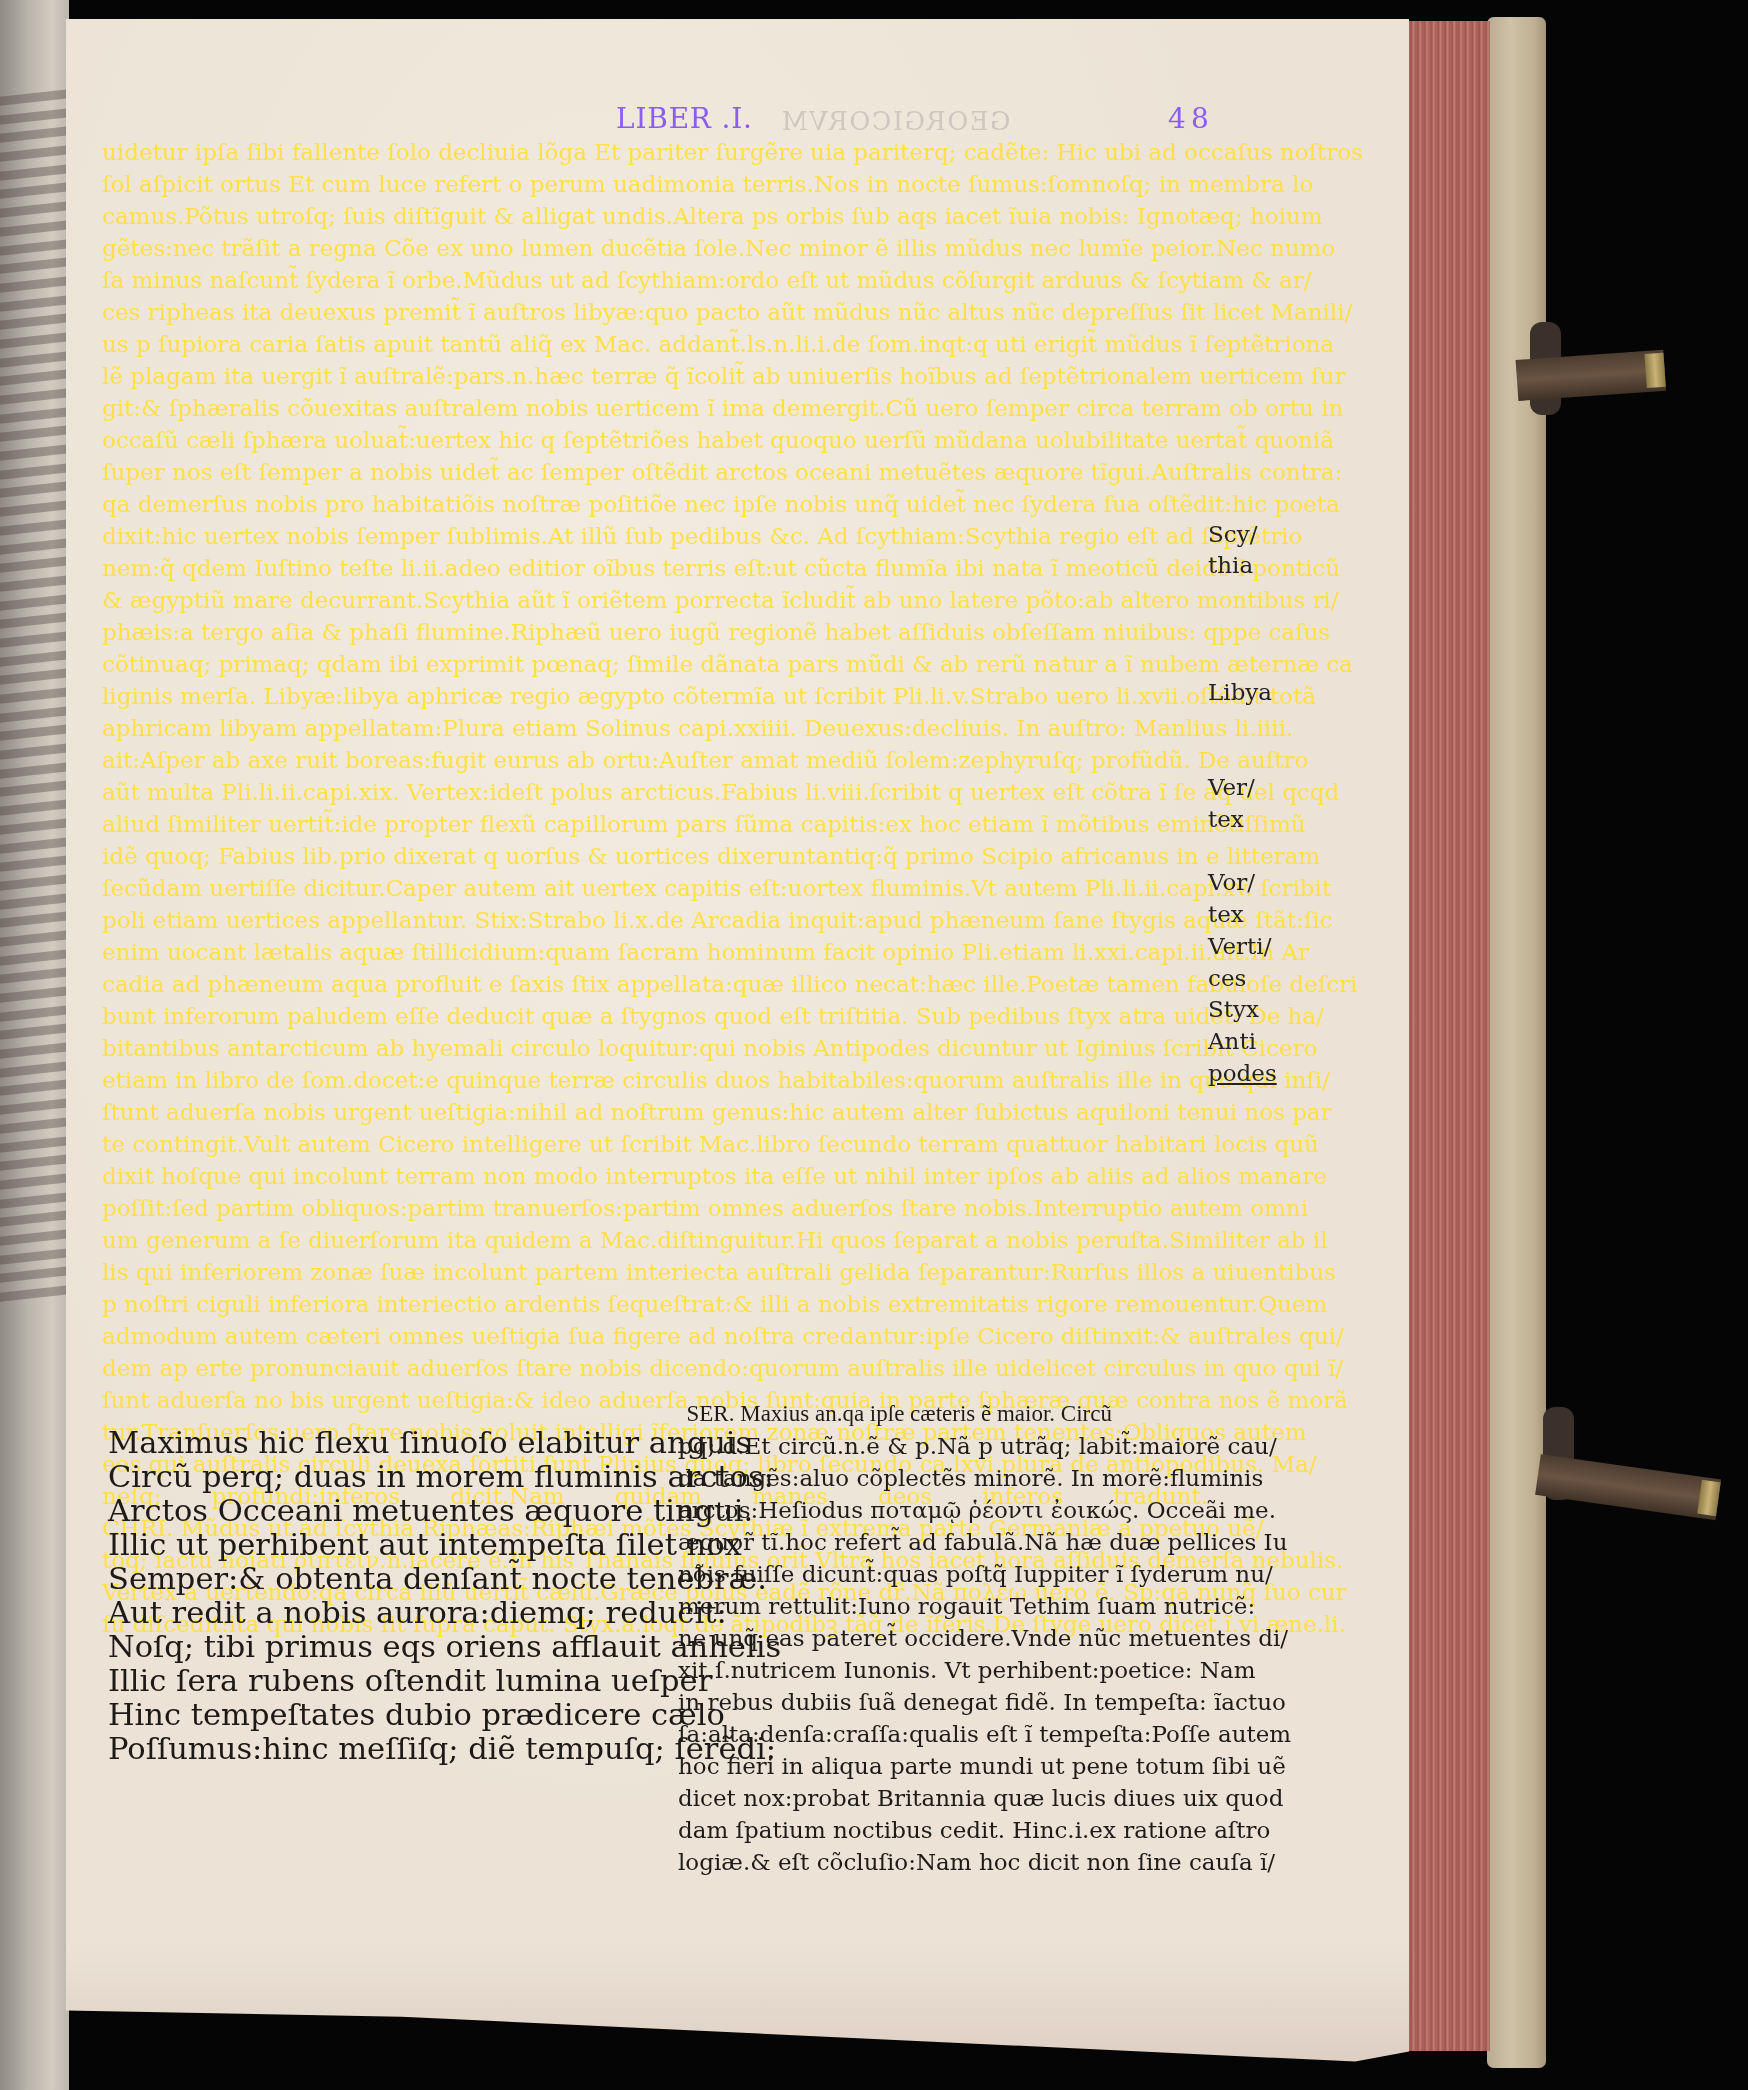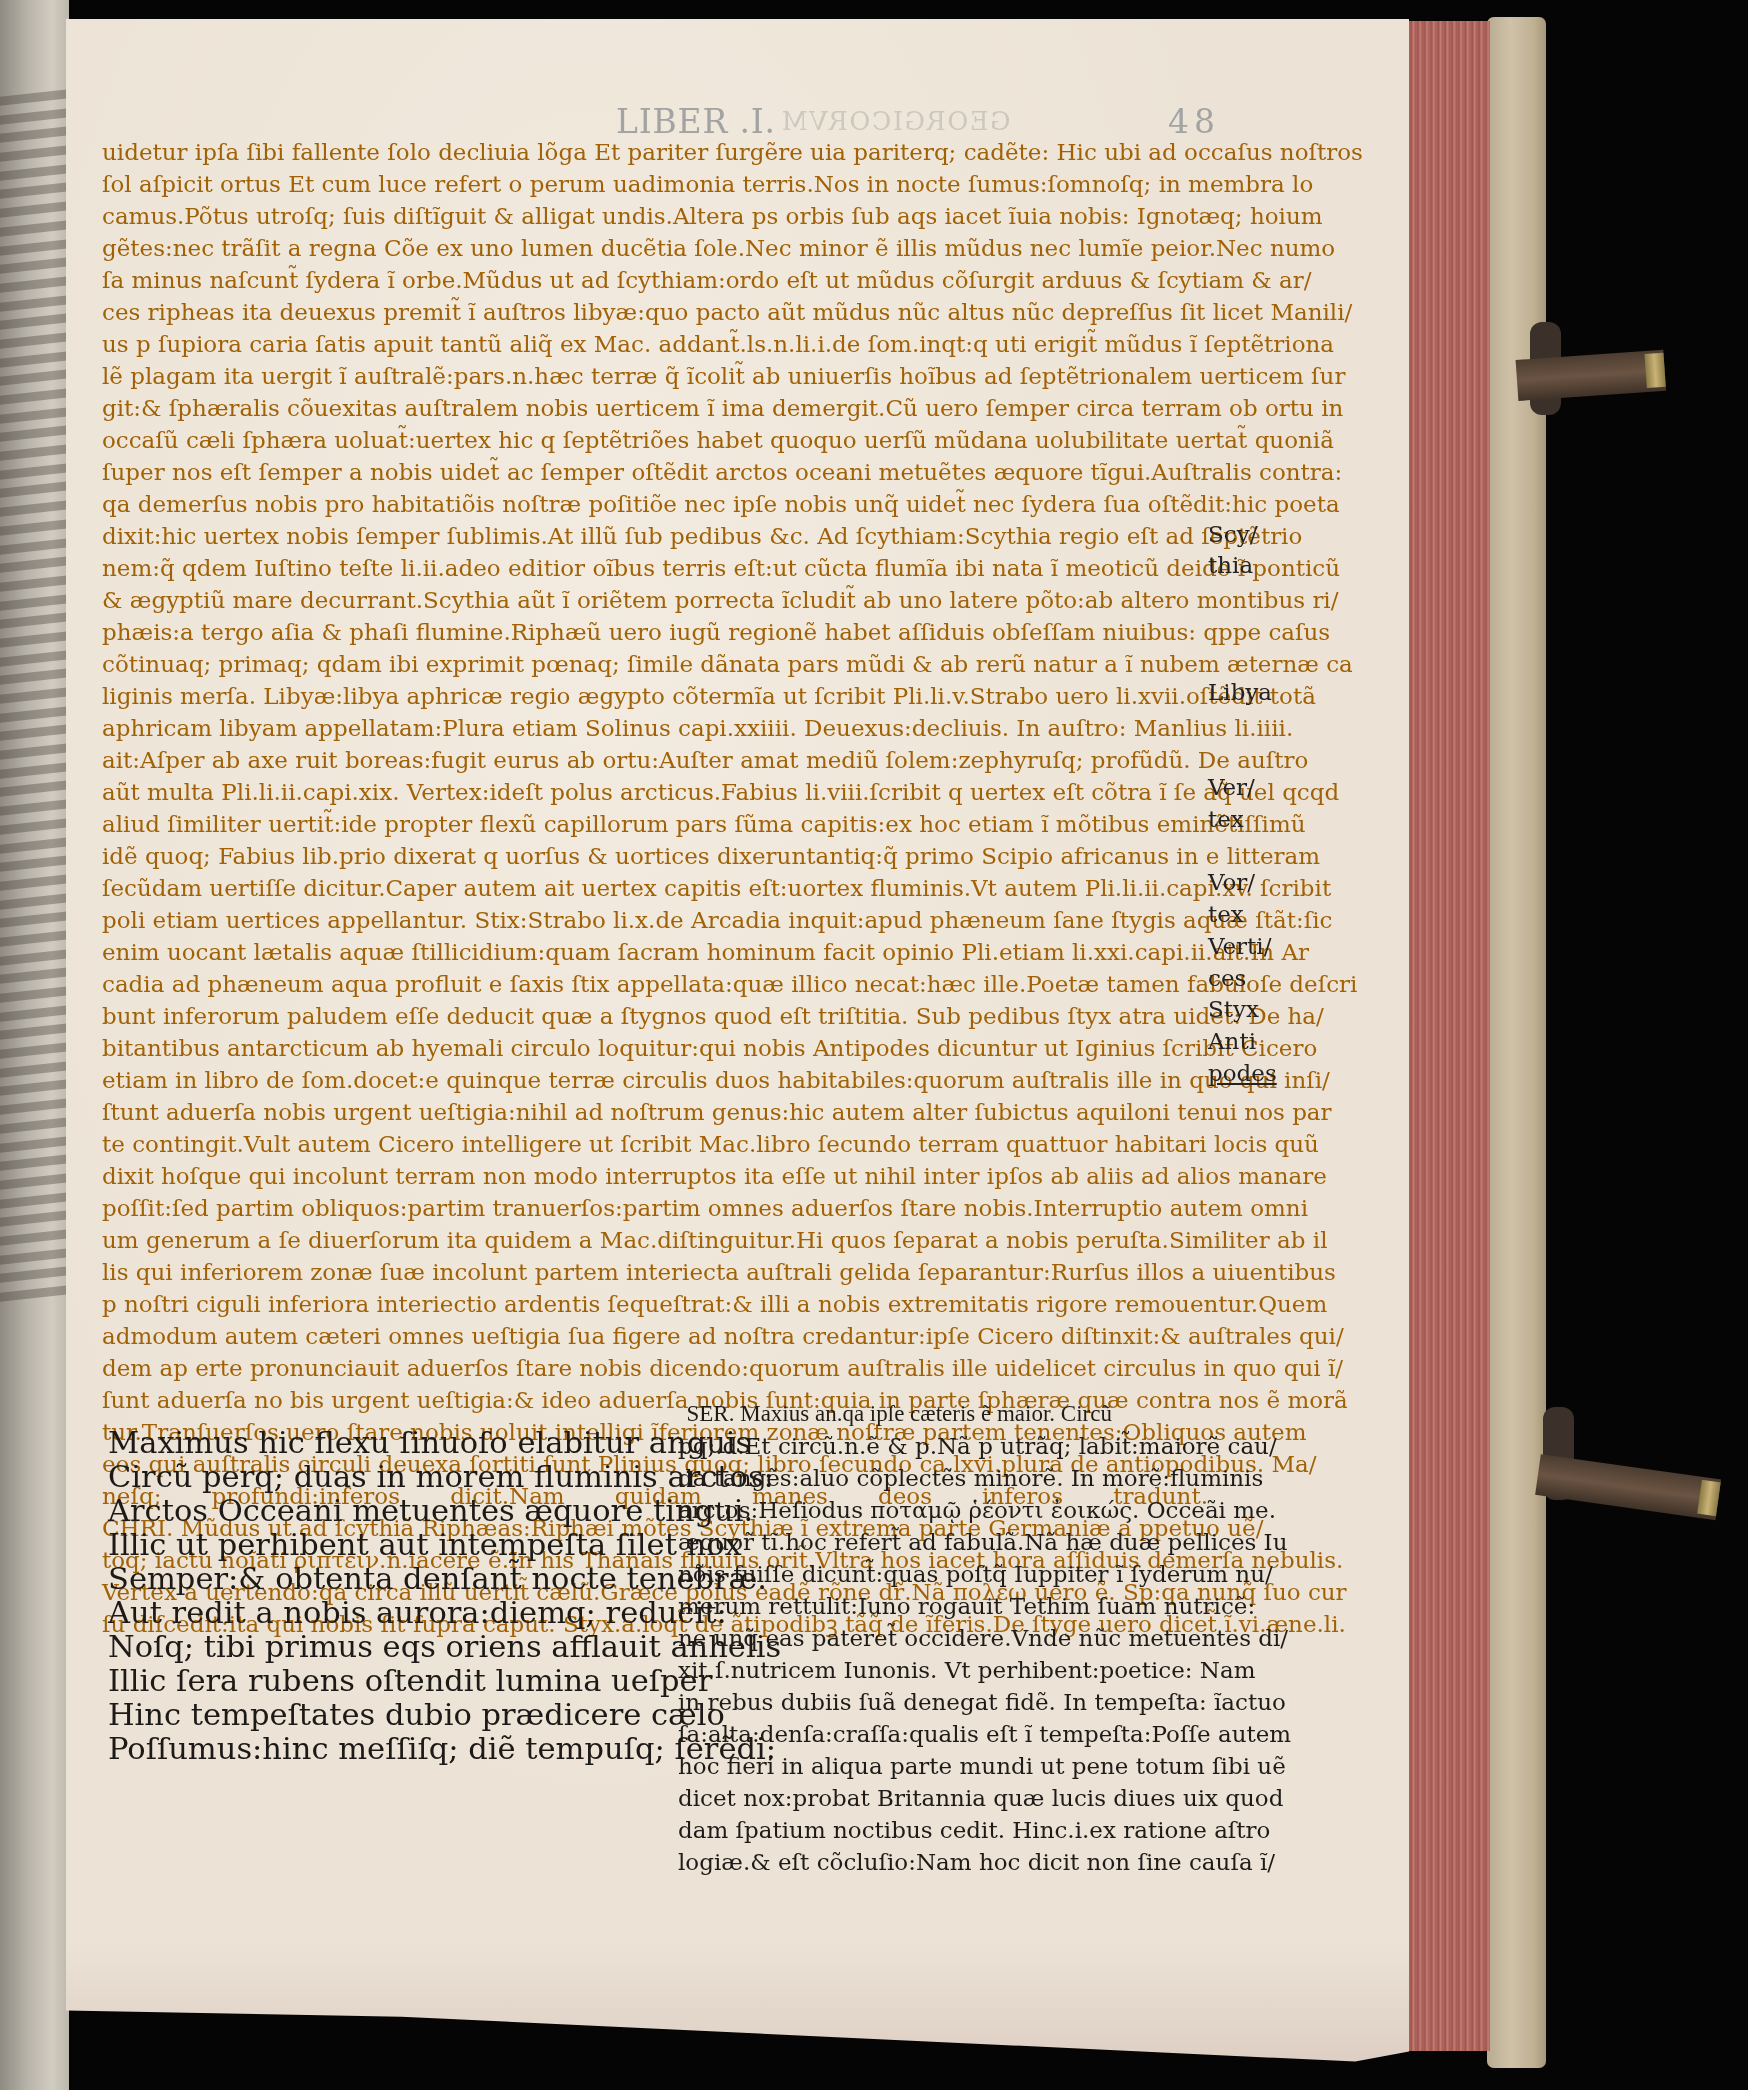--- a/index.html
+++ b/index.html
@@ -45,27 +45,27 @@
   }
   .clasp .cap {
     position: absolute; right: 0; top: 3.4px; width: 18.6px; height: 34px;
     background: linear-gradient(90deg, #8b7a45, #c9b276 50%, #8b7a45);
   }
   .clasp-knob {
     position: absolute; width: 30.5px; height: 93px; background: #3b302a; border-radius: 12px;
   }
   .header {
     position: absolute; top: 102px; left: 0; width: 100%; height: 34px;
-    font-size: 33px; color: #a3a3a3;
+    font-size: 28px; color: #8b5cf6;
   }
   .running-head { position: absolute; left: 616px; top: 0; letter-spacing: 0.8px; }
   .folio { position: absolute; left: 1168px; top: 0; letter-spacing: 5.1px; }
   .commentary {
     position: absolute; left: 102px; top: 136px; width: 1106px;
-    font-size: 23px; line-height: 32px; color: #a16207;
+    font-size: 23px; line-height: 32px; color: #fde047;
     white-space: nowrap;
   }
   .commentary .line { display: block; height: 32px; overflow: visible; text-align: justify; text-align-last: justify; }
   .marginalia {
     position: absolute; left: 1208px; font-size: 23px; line-height: 28px; color: #222;
   }
   .marginalia .note { position: absolute; left: 0; white-space: nowrap; }
   .verse {
     position: absolute; left: 108px; top: 1426px; width: 576px;
     font-size: 30.5px; line-height: 34px; color: #1c1916; white-space: nowrap;

